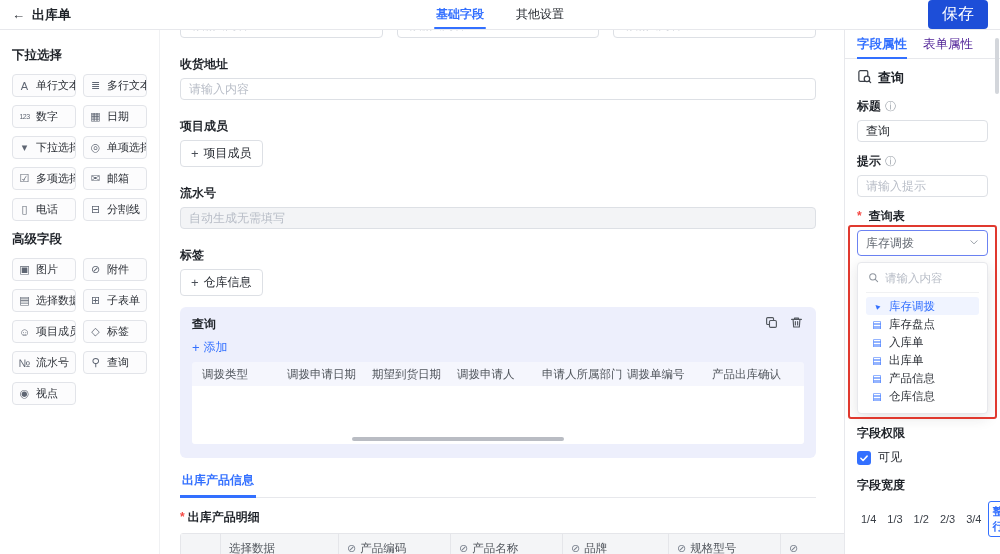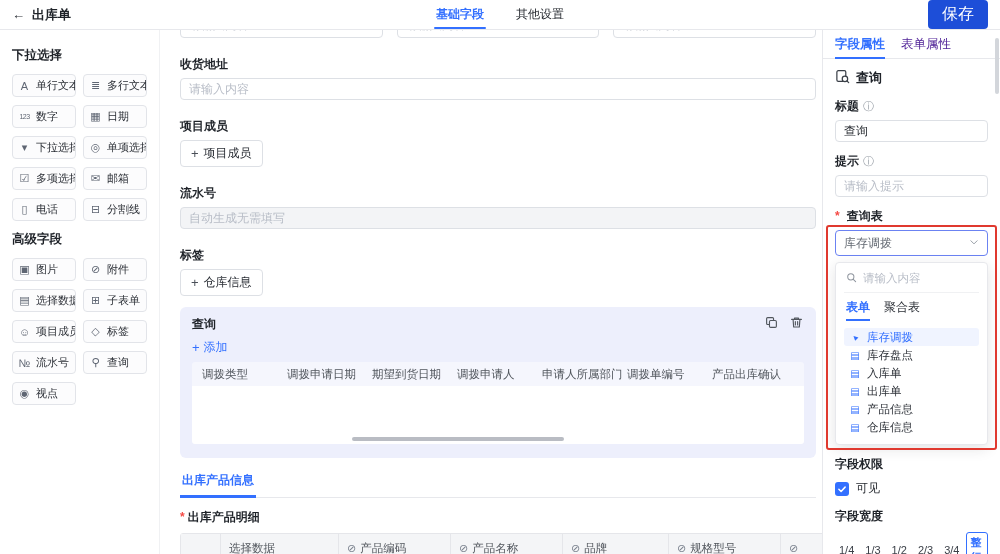--- a/index.html
+++ b/index.html
@@ -51,21 +51,21 @@
 .section-tab{margin-top:14px;border-bottom:1px solid #e7e8ec}
 .section-label{display:inline-block;color:#3370ff;font-size:12px;font-weight:600;padding:0 2px 6px;border-bottom:3px solid #3370ff;margin-bottom:-1px;cursor:pointer}
 
 .detail-label{margin-top:12px;font-size:12px;font-weight:700;line-height:15px}
 .req{color:#f54a45;margin-right:3px}
 .detail-table{margin-top:8px;width:724px;border:1px solid #e5e6ea;border-radius:3px 3px 0 0;font-size:11.5px;background:#fff}
 .dt-head{display:flex;background:#f4f5f7;border-bottom:1px solid #e5e6ea;height:29px}
 .dt-hcell{display:flex;align-items:center;gap:4px;padding:0 8px;border-right:1px solid #e5e6ea;color:#51565d;white-space:nowrap;overflow:hidden;flex:none}
 .link-ic{color:#7a828e;font-size:11px}
 
-.inspector{width:178px;border-left:1px solid #e7e8ec;padding:0 12px 10px;position:relative;flex:none}
+.inspector{width:156px;border-left:1px solid #e7e8ec;padding:0 12px 10px;position:relative;flex:none}
 .insp-tabs{display:flex;gap:16px;height:29px;margin:0 -12px;padding:0 12px;border-bottom:1px solid #e7e8ec}
 .insp-tab{display:flex;align-items:center;font-size:12.5px;cursor:pointer;position:relative;color:#4c1d95}
 .insp-tab.active{color:#3370ff;font-weight:600}
 .insp-tab.active::after{content:"";position:absolute;left:0;right:0;bottom:-1px;height:2px;background:#3370ff}
 .chip{display:flex;align-items:center;gap:6px;margin-top:10px;font-size:13px;font-weight:700}
 .g-label{display:flex;align-items:center;gap:4px;font-size:12px;font-weight:600;margin:12px 0 6px;line-height:15px}
 .info-ic{color:#9aa0a8;font-size:11px;font-weight:400}
 .insp-input{width:100%;height:22px}
 .select{display:flex;align-items:center;justify-content:space-between;height:26px;border:1px solid #6b82f2;border-radius:4px;padding:0 8px;color:#646a73;cursor:pointer;background:#fff;position:relative;z-index:2}
 .annotated{position:relative}
@@ -350,24 +350,20 @@
       <div class="dd-panel">
         <div class="dd-search">
           <span>
             <svg width="11" height="11" viewBox="0 0 16 16" fill="none" stroke="#8f959e" stroke-width="1.5" stroke-linecap="round">
                 <circle cx="7" cy="7" r="4.5"></circle>
                 <path d="M10.6 10.6L14 14"></path>
               </svg>
           </span>
           <span>请输入内容</span>
         </div>
-        <div class="dd-tabs">
-            <div class="dd-tab active">表单</div>
-            <div class="dd-tab">聚合表</div>
-          </div>
         <div class="dd-list">
             <div class="dd-item selected">
               <span class="dd-ic cursor">▲</span>
               <span>库存调拨</span>
             </div>
             <div class="dd-item">
               <span class="dd-ic">▤</span>
               <span>库存盘点</span>
             </div>
             <div class="dd-item">

